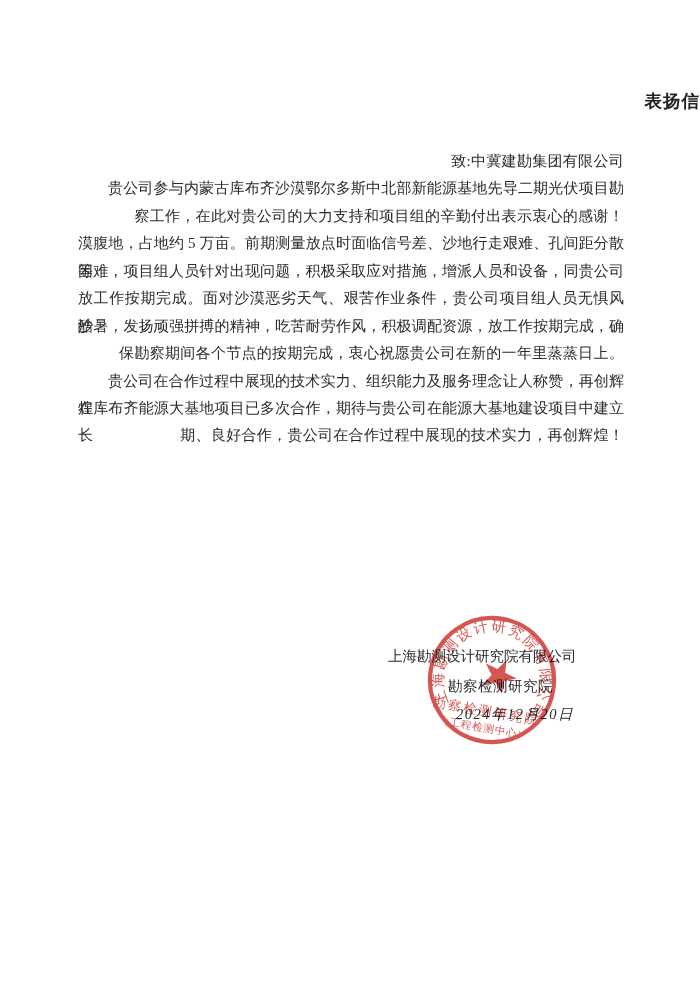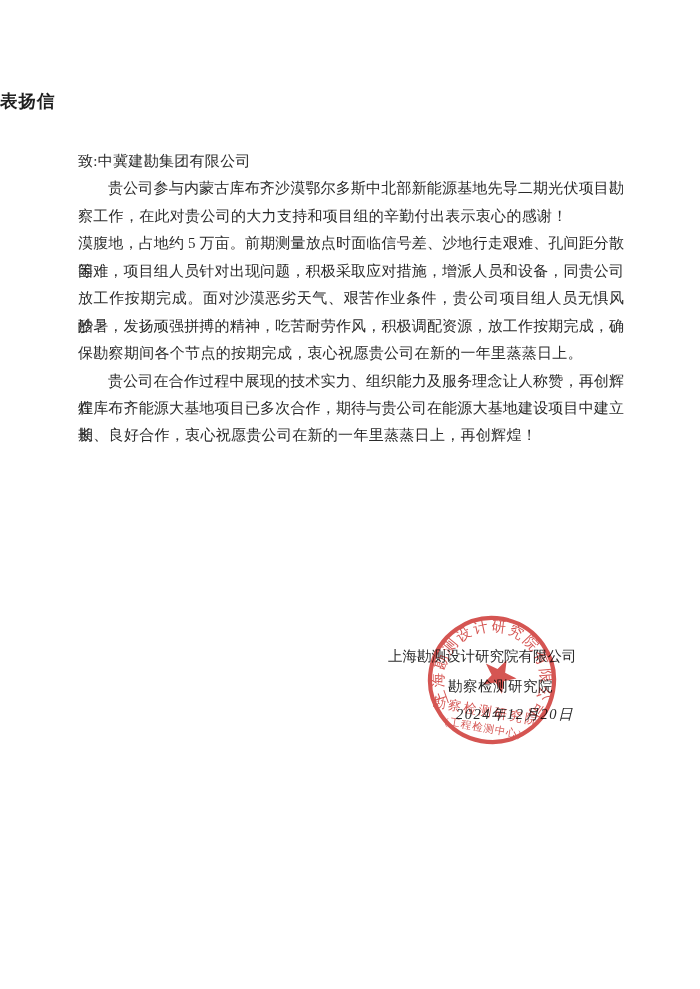--- a/index.html
+++ b/index.html
@@ -8,38 +8,39 @@
     width:700px;height:989px;
     background:#ffffff;
     overflow:hidden;
     font-family:"Liberation Serif","DejaVu Serif",serif;
     color:#262626;
   }
   .title{
     position:absolute;
     top:89px;left:0;right:0;
     margin:0;
-    text-align:left;
+    text-align:right;
     font-size:17.5px;
     font-weight:bold;
     letter-spacing:1px;
     color:#1f1f1f;
   }
   .body{
     position:absolute;
     left:78px;top:148px;
     width:546px;
     font-size:15px;
     color:#2a2a2a;
   }
   .ln{
     height:27.45px;
     line-height:27.45px;
     white-space:nowrap;
     letter-spacing:0.3px;
+    text-align:right;
   }
   .just{
     white-space:normal;
     text-align:justify;
     text-align-last:justify;
     letter-spacing:0;
     font-family:Liberation Serif, serif;
   }
   .ind{ text-indent:2em; }
   .sig{
@@ -74,21 +75,21 @@
     <div class="ln">致:中冀建勘集团有限公司</div>
     <div class="ln ind just">贵公司参与内蒙古库布齐沙漠鄂尔多斯中北部新能源基地先导二期光伏项目勘</div>
     <div class="ln">察工作，在此对贵公司的大力支持和项目组的辛勤付出表示衷心的感谢！</div>
     <div class="ln just">漠腹地，占地约 5 万亩。前期测量放点时面临信号差、沙地行走艰难、孔间距分散等</div>
     <div class="ln just">困难，项目组人员针对出现问题，积极采取应对措施，增派人员和设备，同贵公司</div>
     <div class="ln just">放工作按期完成。面对沙漠恶劣天气、艰苦作业条件，贵公司项目组人员无惧风沙、</div>
     <div class="ln just">酷暑，发扬顽强拼搏的精神，吃苦耐劳作风，积极调配资源，放工作按期完成，确</div>
     <div class="ln">保勘察期间各个节点的按期完成，衷心祝愿贵公司在新的一年里蒸蒸日上。</div>
     <div class="ln ind just">贵公司在合作过程中展现的技术实力、组织能力及服务理念让人称赞，再创辉煌</div>
     <div class="ln just">在库布齐能源大基地项目已多次合作，期待与贵公司在能源大基地建设项目中建立长</div>
-    <div class="ln">期、良好合作，衷心祝愿贵公司在新的一年里蒸蒸日上，再创辉煌！</div>
+    <div class="ln">期、良好合作，贵公司在合作过程中展现的技术实力，再创辉煌！</div>
   </div>
 
   <div class="sig sig1">上海勘测设计研究院有限公司</div>
   <div class="sig sig2">勘察检测研究院</div>
   <div class="sig sig3">2024年12月20日</div>
 
   <svg class="stamp" viewBox="-83 -83 166 166" xmlns="http://www.w3.org/2000/svg">
     <g transform="rotate(10)">
       <circle class="ring" cx="0" cy="0" r="62"></circle>
       <path id="sealArc" d="M -38.6 30.2 A 49 49 0 1 1 38.6 30.2" fill="none"></path>

